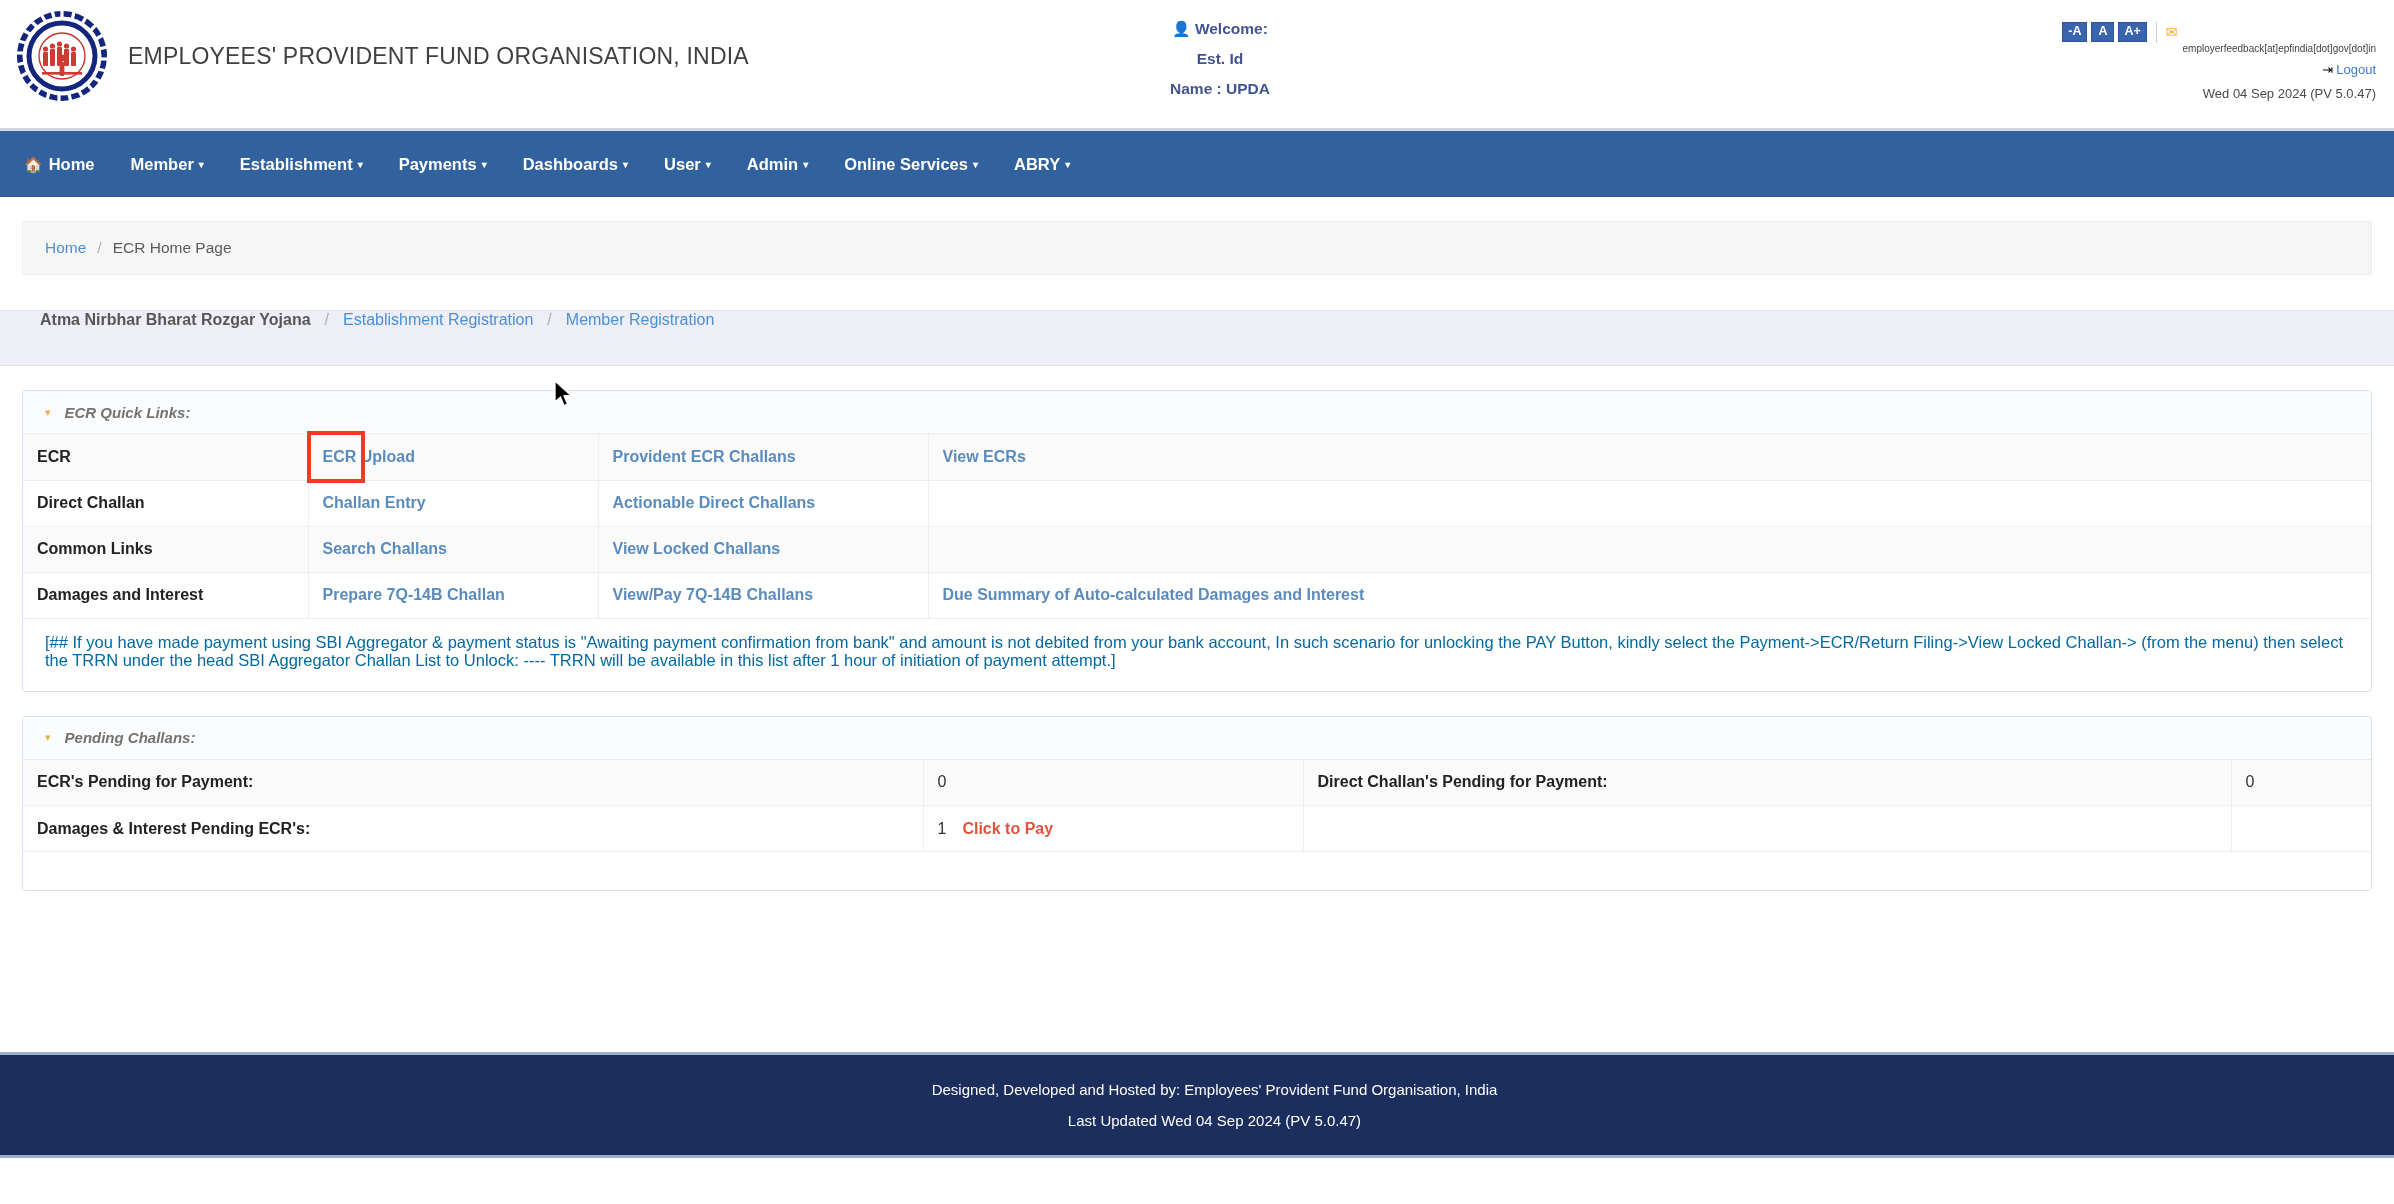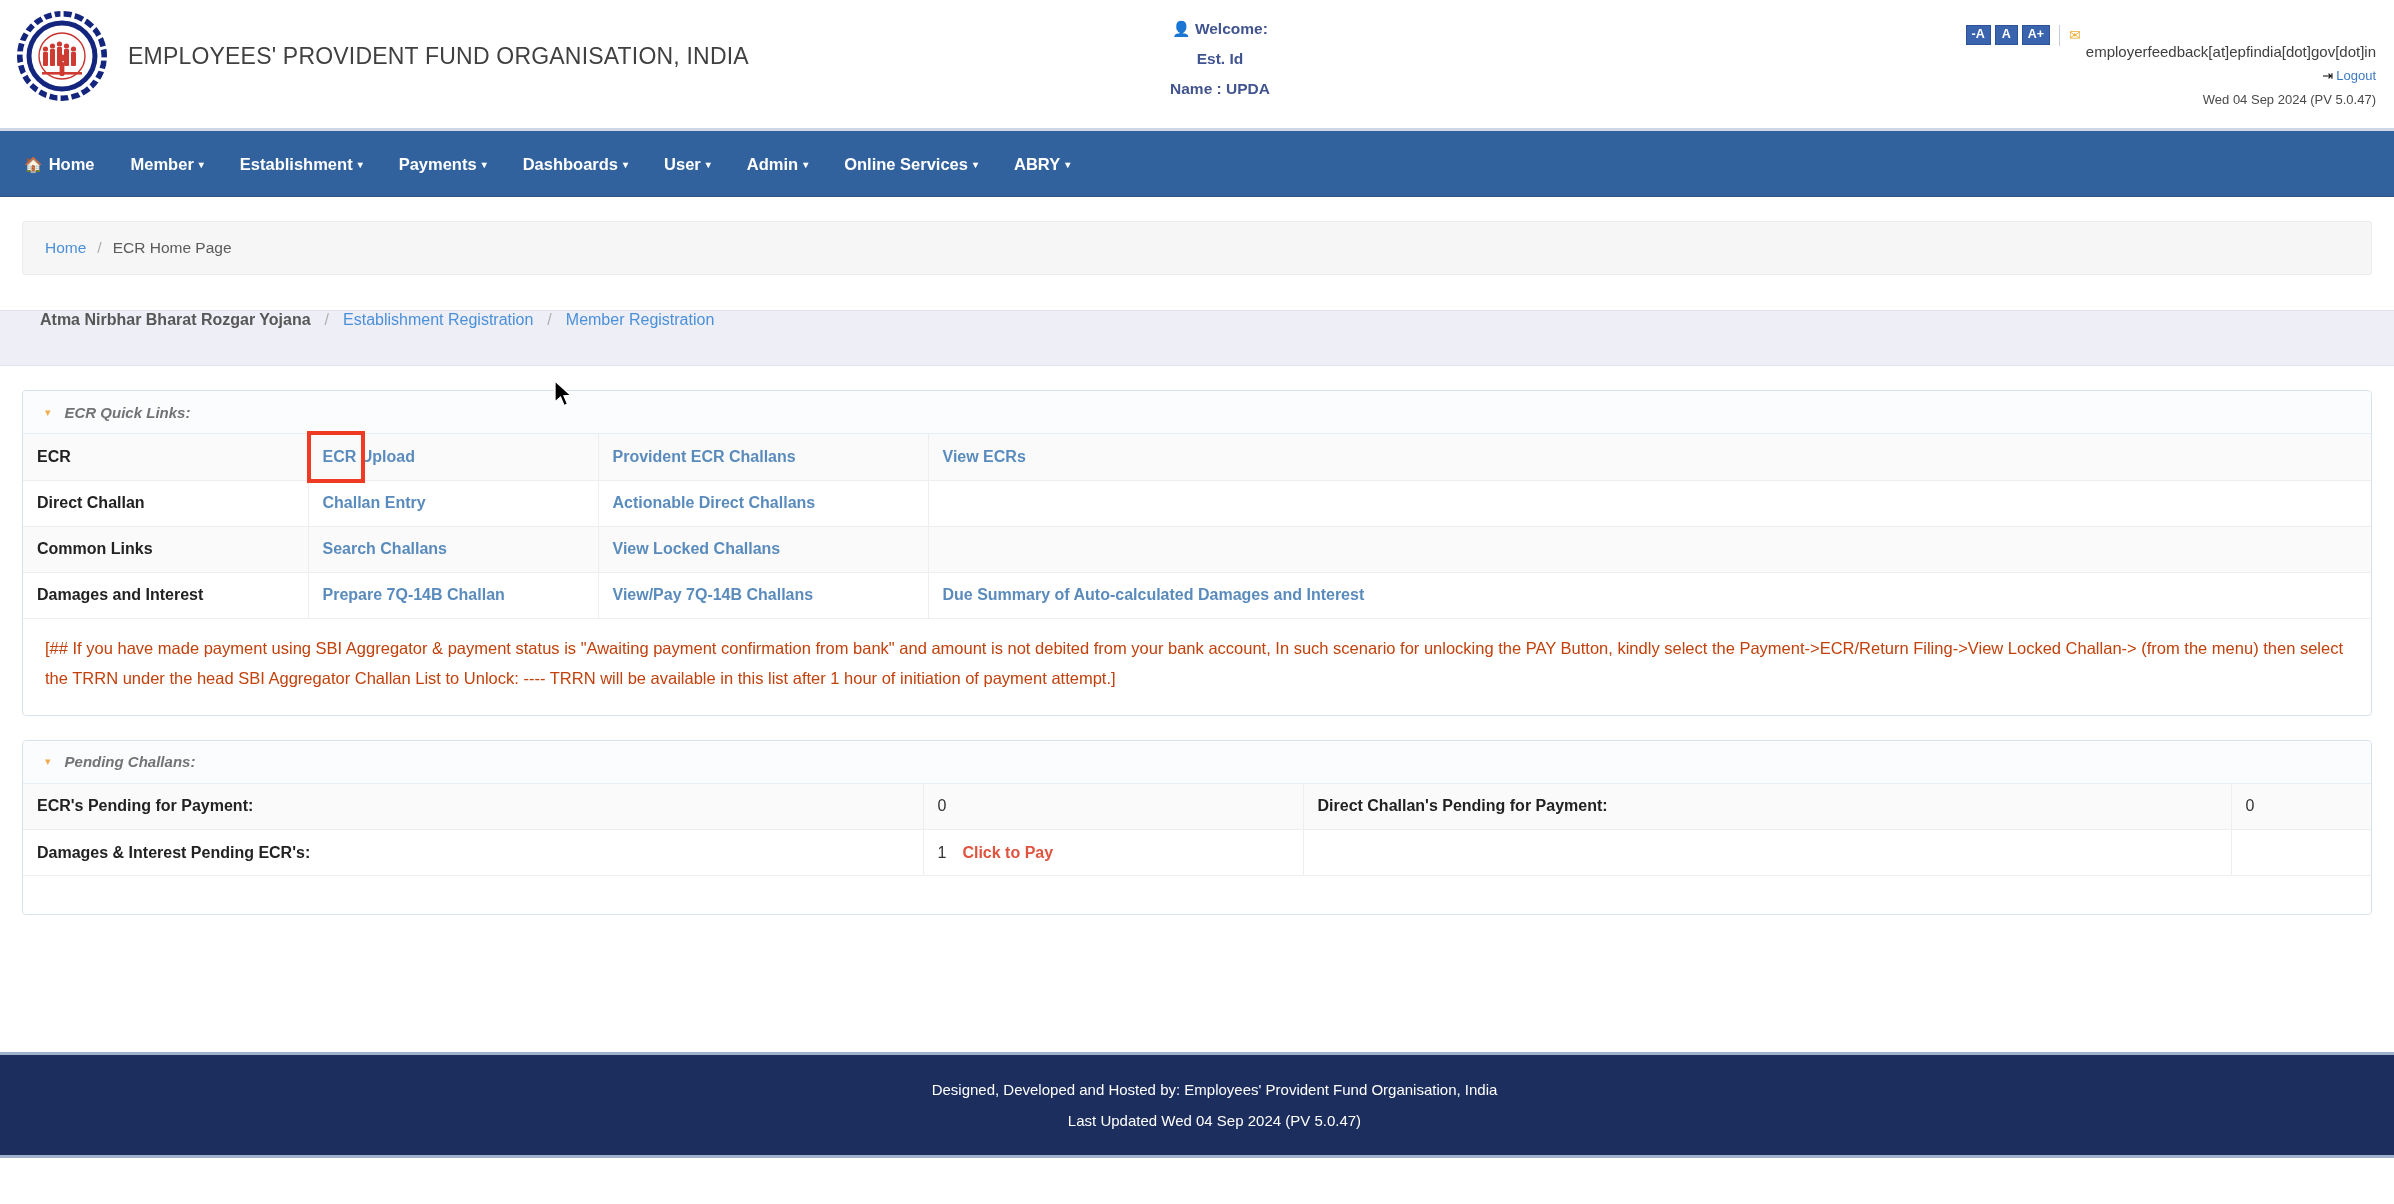--- a/index.html
+++ b/index.html
@@ -50,21 +50,21 @@
   .acc-btn {
     display: inline-block;
     background: #3a64ad; color: #ffffff;
     font-size: 12.5px; font-weight: bold;
     padding: 1px 5px 2px 5px; margin-right: 4px;
     border: 1px solid #2d5296; line-height: 15px;
     min-width: 23px; text-align: center;
   }
   .acc-sep { display: inline-block; width: 1px; height: 21px; background: #c7cdd8; margin: 0 9px 0 5px; }
   .mail-icon { color: #eeab2f; font-size: 14px; margin-right: 5px; }
-  .mail-text { color: #3f3f3f; font-size: 15px; margin-top: 33px; }
+  .mail-text { color: #3f3f3f; font-size: 10px; margin-top: 33px; }
   .logout-row { margin-top: 6px; }
   .logout-link { color: #3d7ac4; font-size: 13px; text-decoration: none; }
   .logout-icon { font-size: 13px; margin-right: 3px; }
   .date-row { margin-top: 8px; color: #4a4a4a; font-size: 13px; }
 
   
   .navbar {
     height: 66px; background: #31629e;
     display: flex; align-items: center;
     padding-left: 6px;
@@ -127,21 +127,21 @@
   .q-label { color: #222222; font-weight: bold; }
   .q-link { color: #5a8bbd; font-weight: bold; text-decoration: none; cursor: pointer; }
   .cell-hl { position: relative; }
   .cell-hl::after {
     content: ""; position: absolute;
     left: -2px; top: -3px; right: 233px; bottom: -3px;
     border: 4px solid #ef3b23; pointer-events: none;
   }
 
   .notice {
-    color: #c2410c; font-size: 16.5px; line-height: 30px;
+    color: #0369a1; font-size: 16.5px; line-height: 18px;
     padding: 14px 24px 22px 22px;
   }
 
   
   table.pt { width: 100%; border-collapse: collapse; table-layout: fixed; }
   table.pt td {
     height: 46px; font-size: 16px; padding: 0 0 0 14px;
     border-bottom: 1px solid #eeeeee; border-right: 1px solid #eeeeee;
     vertical-align: middle;
   }

